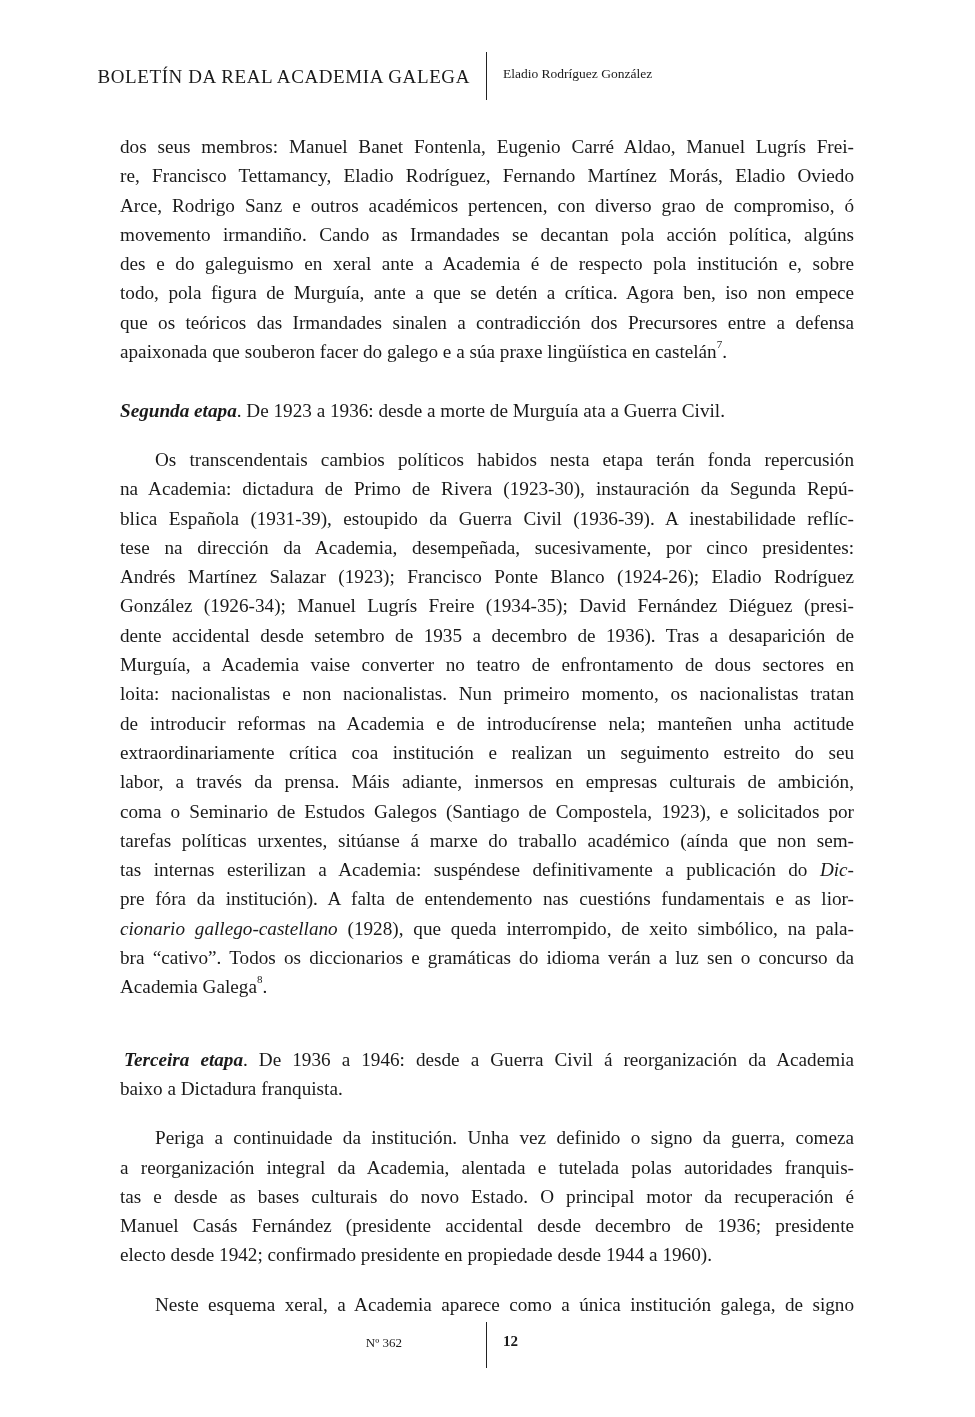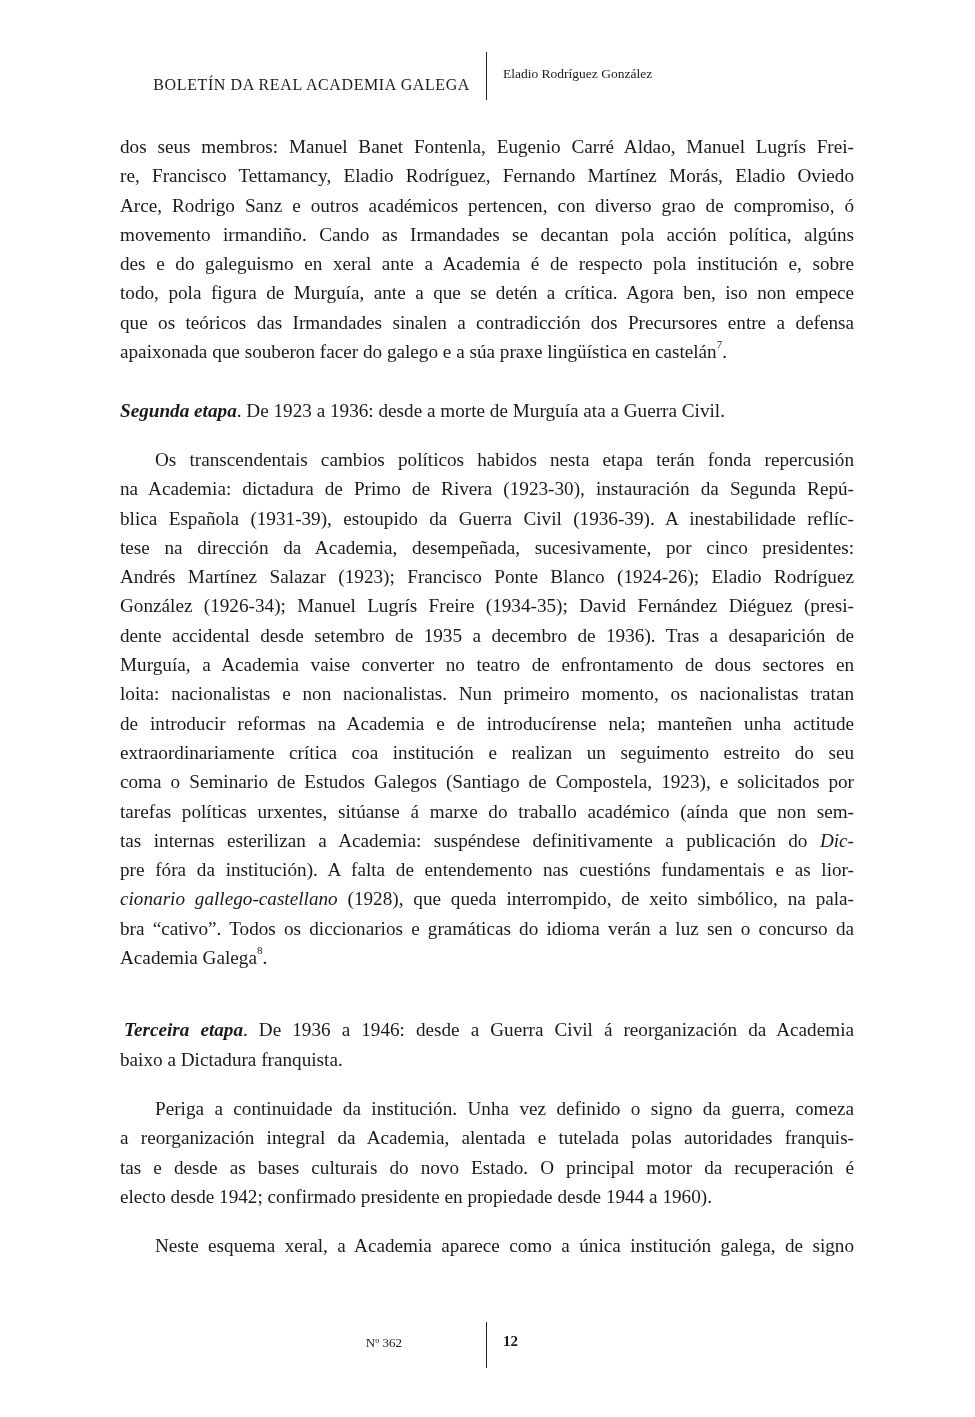--- a/index.html
+++ b/index.html
@@ -1,19 +1,19 @@
 <!DOCTYPE html>
 <html><head>
 <meta charset="utf-8">
 <style>
   html, body { margin: 0; padding: 0; background: #ffffff; }
   body { width: 975px; height: 1417px; position: relative; overflow: hidden;
          font-family: "Liberation Serif", "DejaVu Serif", serif; color: #1a1a1a; }
   .header { position: absolute; top: 52px; left: 0; width: 975px; height: 48px; }
-  .header .left { position: absolute; right: 505px; top: 14px; font-size: 16px; letter-spacing: 0.6px; white-space: nowrap; margin-top: 10px; }
+  .header .left { position: absolute; right: 505px; top: 14px; font-size: 19px; letter-spacing: 0.6px; white-space: nowrap; }
   .header .rule { position: absolute; left: 486px; top: 0; width: 1px; height: 48px; background: #222; }
   .header .right { position: absolute; left: 503px; top: 14px; font-size: 13.5px; white-space: nowrap; }
   .body { position: absolute; left: 120px; top: 132px; width: 734px; font-size: 19.2px; line-height: 29.3px; }
   .line { display: block; height: 29.3px; white-space: nowrap; text-align: justify; text-align-last: justify; }
   .line.last { text-align-last: left; }
   .indent { padding-left: 35px; margin-top: 20px; }
   .gap { height: 29.3px; }
   sup { font-size: 11px; vertical-align: top; line-height: 1; position: relative; top: 2px; }
   .footer { position: absolute; top: 1322px; left: 0; width: 906px; height: 46px; }
   .footer .left { position: absolute; right: 504px; top: 13px; font-size: 13px; white-space: nowrap; }
@@ -50,37 +50,39 @@
     <span class="line">na Academia: dictadura de Primo de Rivera (1923-30), instauración da Segunda Repú-</span>
     <span class="line">blica Española (1931-39), estoupido da Guerra Civil (1936-39). A inestabilidade reflíc-</span>
     <span class="line">tese na dirección da Academia, desempeñada, sucesivamente, por cinco presidentes:</span>
     <span class="line">Andrés Martínez Salazar (1923); Francisco Ponte Blanco (1924-26); Eladio Rodríguez</span>
     <span class="line">González (1926-34); Manuel Lugrís Freire (1934-35); David Fernández Diéguez (presi-</span>
     <span class="line">dente accidental desde setembro de 1935 a decembro de 1936). Tras a desaparición de</span>
     <span class="line">Murguía, a Academia vaise converter no teatro de enfrontamento de dous sectores en</span>
     <span class="line">loita: nacionalistas e non nacionalistas. Nun primeiro momento, os nacionalistas tratan</span>
     <span class="line">de introducir reformas na Academia e de introducírense nela; manteñen unha actitude</span>
     <span class="line">extraordinariamente crítica coa institución e realizan un seguimento estreito do seu</span>
+    <span class="line">labor, a través da prensa. Máis adiante, inmersos en empresas culturais de ambición,</span>
     <span class="line">coma o Seminario de Estudos Galegos (Santiago de Compostela, 1923), e solicitados por</span>
     <span class="line">tarefas políticas urxentes, sitúanse á marxe do traballo académico (aínda que non sem-</span>
     <span class="line"><span>tas internas esterilizan a Academia: suspéndese definitivamente a publicación do </span><i>Dic-</i></span>
     <span class="line">pre fóra da institución). A falta de entendemento nas cuestións fundamentais e as lior-</span>
     <span class="line"><i>cionario gallego-castellano</i><span> (1928), que queda interrompido, de xeito simbólico, na pala-</span></span>
     <span class="line">bra “cativo”. Todos os diccionarios e gramáticas do idioma verán a luz sen o concurso da</span>
     <span class="line last"><span>Academia Galega</span><sup>8</sup><span>.</span></span>
   </div>
 
   <div class="gap" style="height:43px"></div>
 
   <div>
     <span class="line" style="padding-left:4px"><span class="etapa">Terceira etapa</span><span>. De 1936 a 1946: desde a Guerra Civil á reorganización da Academia</span></span>
     <span class="line last">baixo a Dictadura franquista.</span>
     <span class="line indent">Periga a continuidade da institución. Unha vez definido o signo da guerra, comeza</span>
     <span class="line">a reorganización integral da Academia, alentada e tutelada polas autoridades franquis-</span>
     <span class="line">tas e desde as bases culturais do novo Estado. O principal motor da recuperación é</span>
+    <span class="line">Manuel Casás Fernández (presidente accidental desde decembro de 1936; presidente</span>
     <span class="line last">electo desde 1942; confirmado presidente en propiedade desde 1944 a 1960).</span>
     <span class="line indent">Neste esquema xeral, a Academia aparece como a única institución galega, de signo</span>
   </div>
 </div>
 
 <div class="footer">
   <span class="left">Nº 362</span>
   <span class="rule"></span>
   <span class="right">12</span>
 </div>

